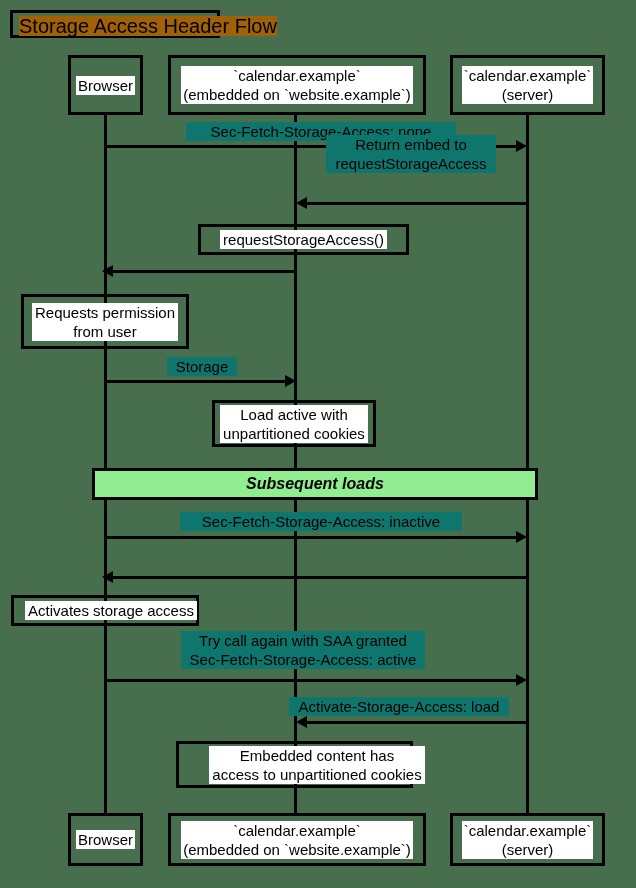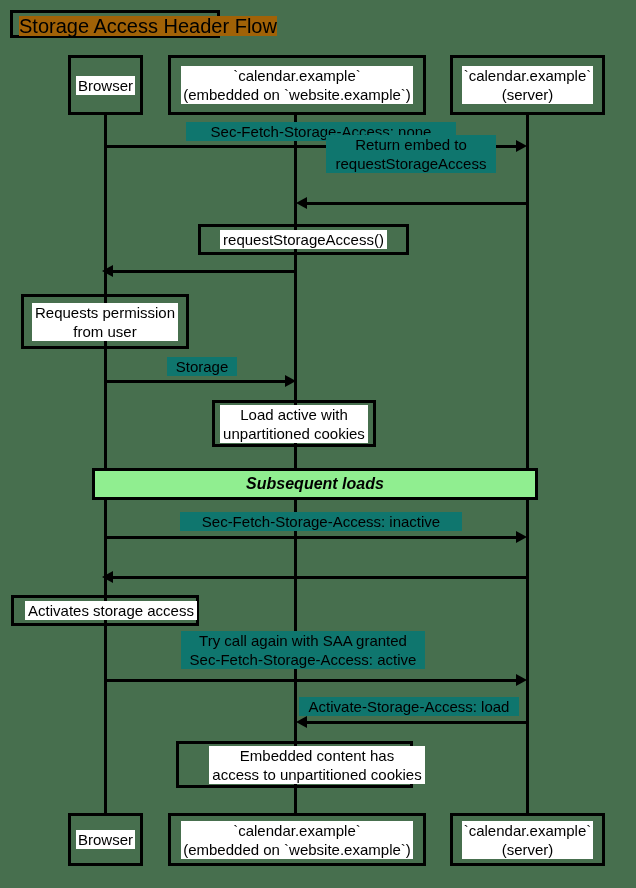--- a/index.html
+++ b/index.html
@@ -208,21 +208,21 @@
 
   <div class="note-box" style="left:11px; top:595px; width:188px; height:31px;padding-left:12px;">
     <span class="note-text">Activates storage access</span>
   </div>
 
   <div class="msg-label" style="left:181px; top:631px; width:240px;">Try call again with SAA granted
 Sec-Fetch-Storage-Access: active</div>
   <div class="msg-line" style="left:104px; top:679px; width:419px;"></div>
   <div class="arrow-head right" style="left:516px; top:674px;"></div>
 
-  <div class="msg-label" style="left:299px; top:697px; width:216px;">Activate-Storage-Access: load</div>
+  <div class="msg-label" style="left:289px; top:697px; width:216px;">Activate-Storage-Access: load</div>
   <div class="msg-line" style="left:301px; top:721px; width:226px;"></div>
   <div class="arrow-head left" style="left:296px; top:716px;"></div>
 
   <div class="note-box" style="left:176px; top:741px; width:237px; height:47px;padding-left:45px;">
     <span class="note-text">Embedded content has
 access to unpartitioned cookies</span>
   </div>
 
   <div class="actor-box" style="left:68px; top:813px; width:75px; height:53px;">
     <span class="actor-text">Browser</span>

